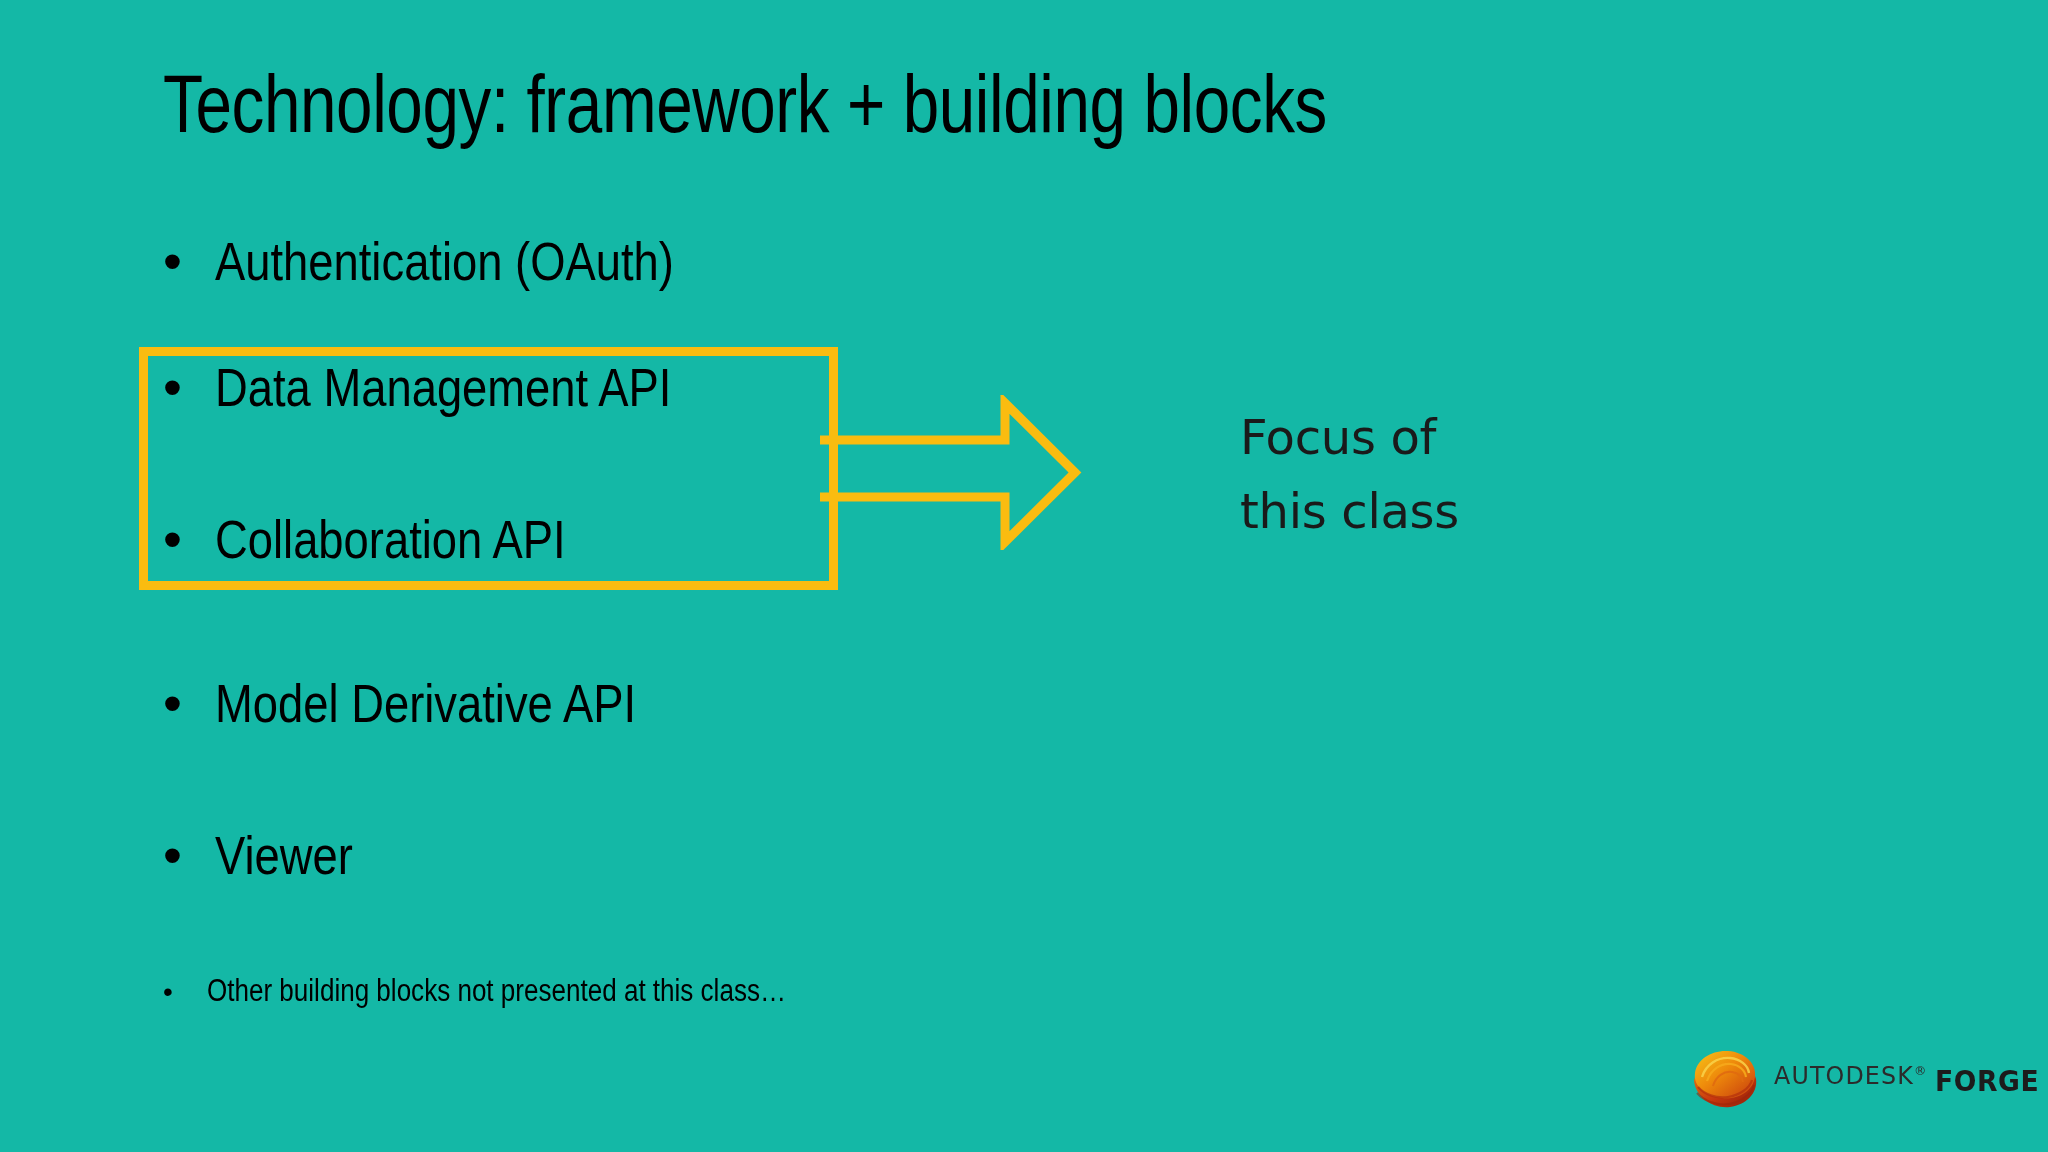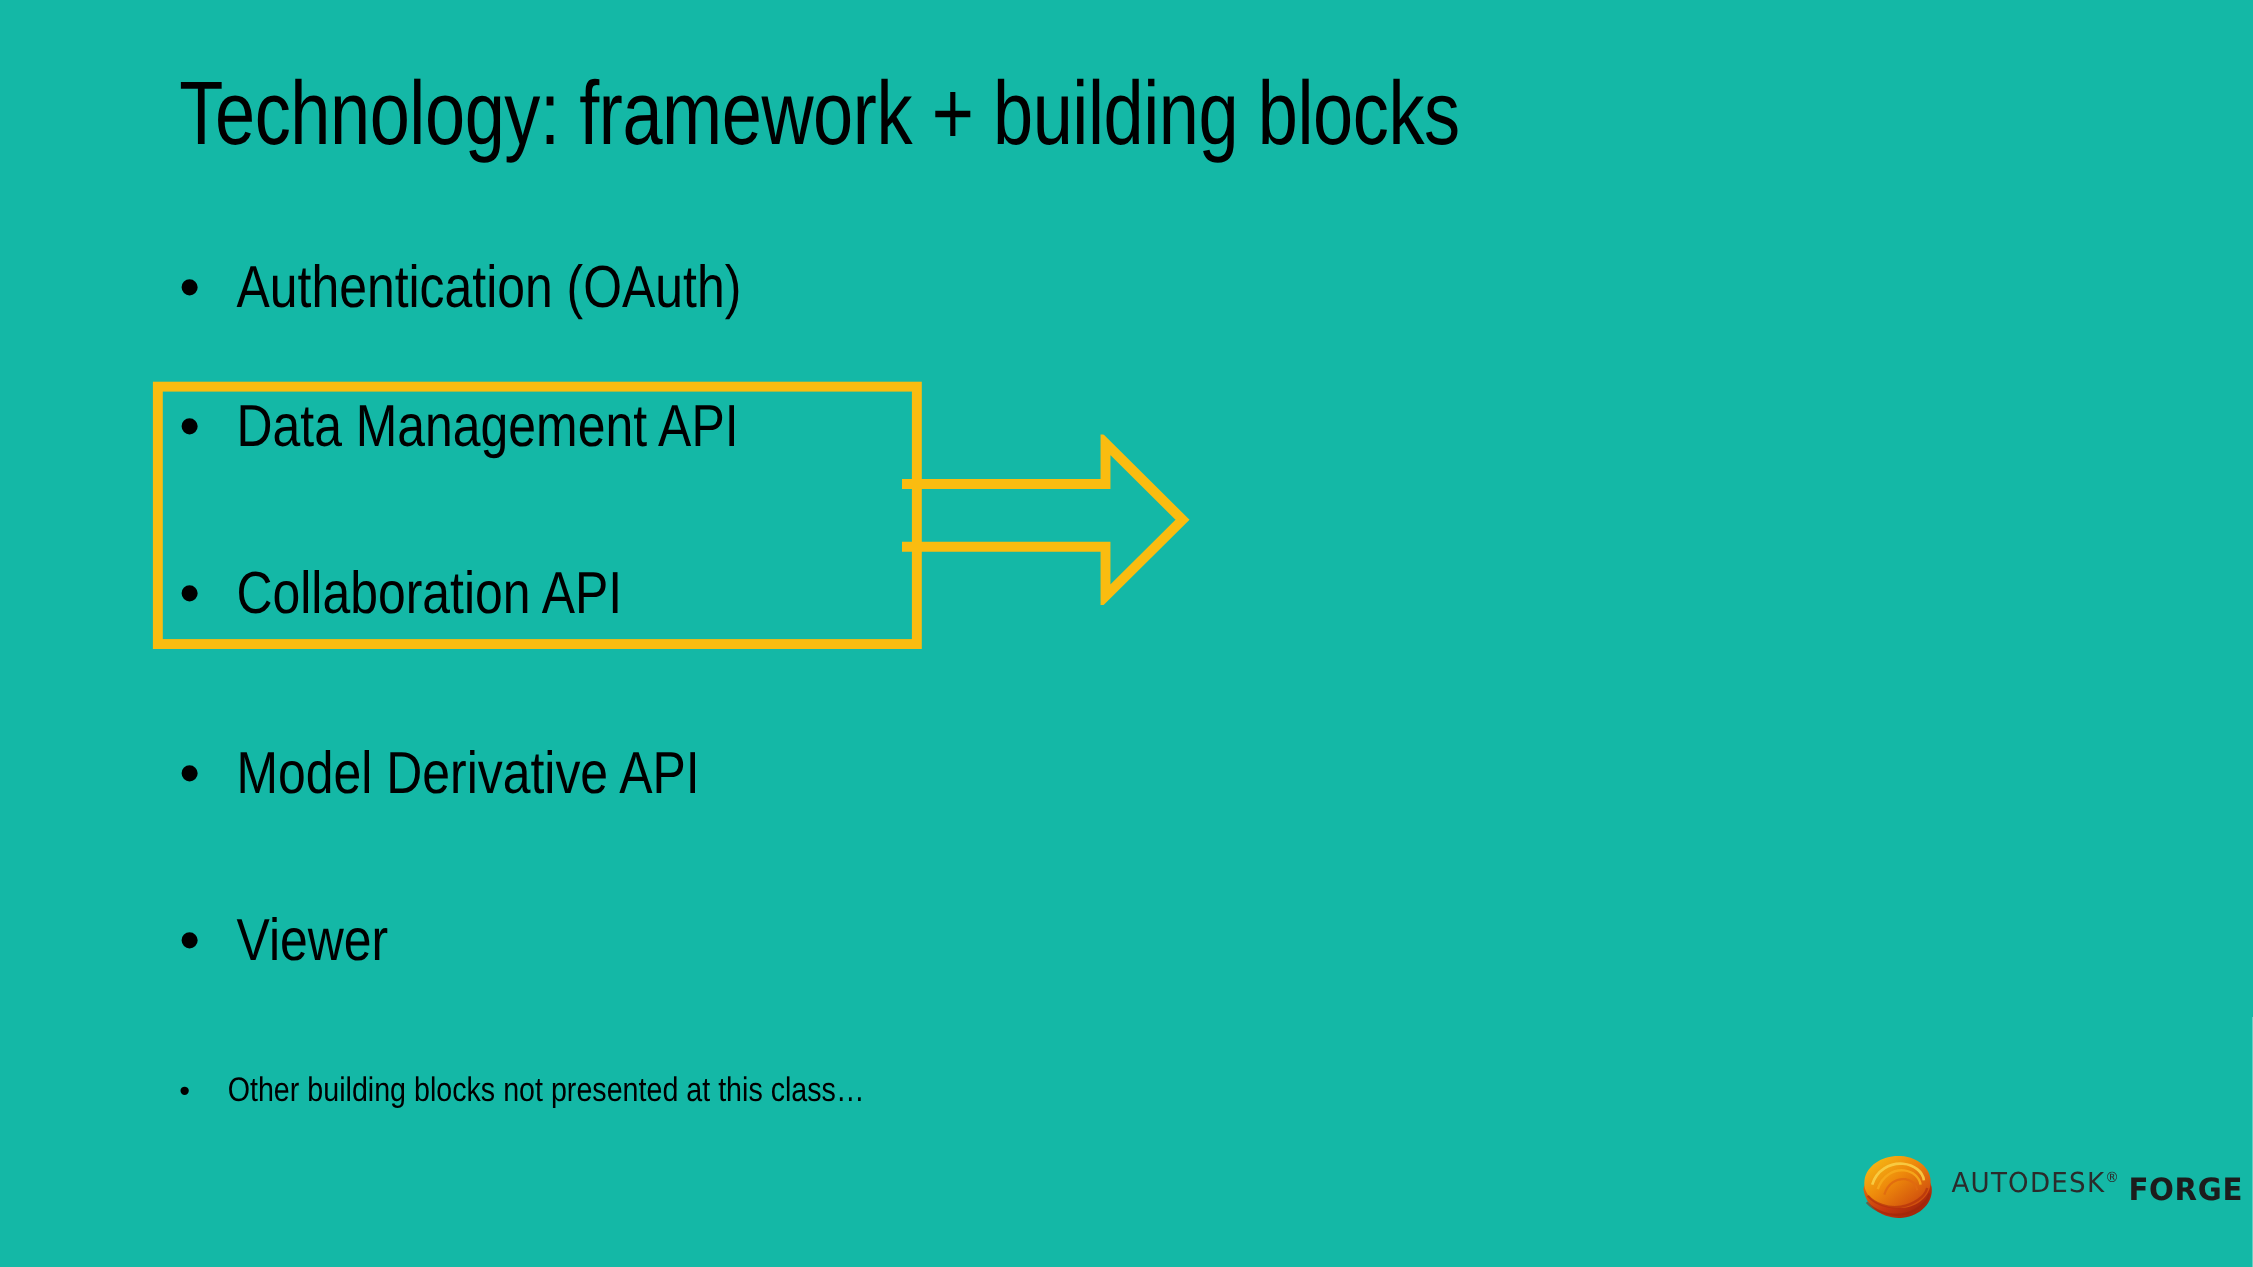--- a/index.html
+++ b/index.html
@@ -198,20 +198,24 @@
   <div class="bullet-row small" id="row-other">
     <span class="bullet-dot">•</span>
     <span class="bullet-text">Other building blocks not presented at this class…</span>
   </div>
 
   <svg id="focus-arrow" viewBox="0 0 420 155">
     <polyline points="18,45 185,45 185,8 222,45 222,110 185,147 185,102 18,102" fill="none" stroke="#FABC10" stroke-width="0"></polyline>
     <path d="M 0 45 L 185 45 L 185 8 L 255 77.5 L 185 147 L 185 102 L 0 102" fill="none" stroke="#FABC10" stroke-width="9" stroke-linejoin="miter" stroke-linecap="butt"></path>
   </svg>
 
+  <div id="focus-caption">
+    <span class="cap-line">Focus of</span>
+    <span class="cap-line">this class</span>
+  </div>
 
   <div id="brand-logo">
     <svg id="logo-mark" viewBox="0 0 70 64">
       <defs>
         <linearGradient id="shellGradTop" x1="0" y1="0" x2="1" y2="1">
           <stop offset="0%" stop-color="#F7C518"></stop>
           <stop offset="45%" stop-color="#EE8A0B"></stop>
           <stop offset="100%" stop-color="#C63A0E"></stop>
         </linearGradient>
         <linearGradient id="shellGradBot" x1="0" y1="0" x2="1" y2="1">

